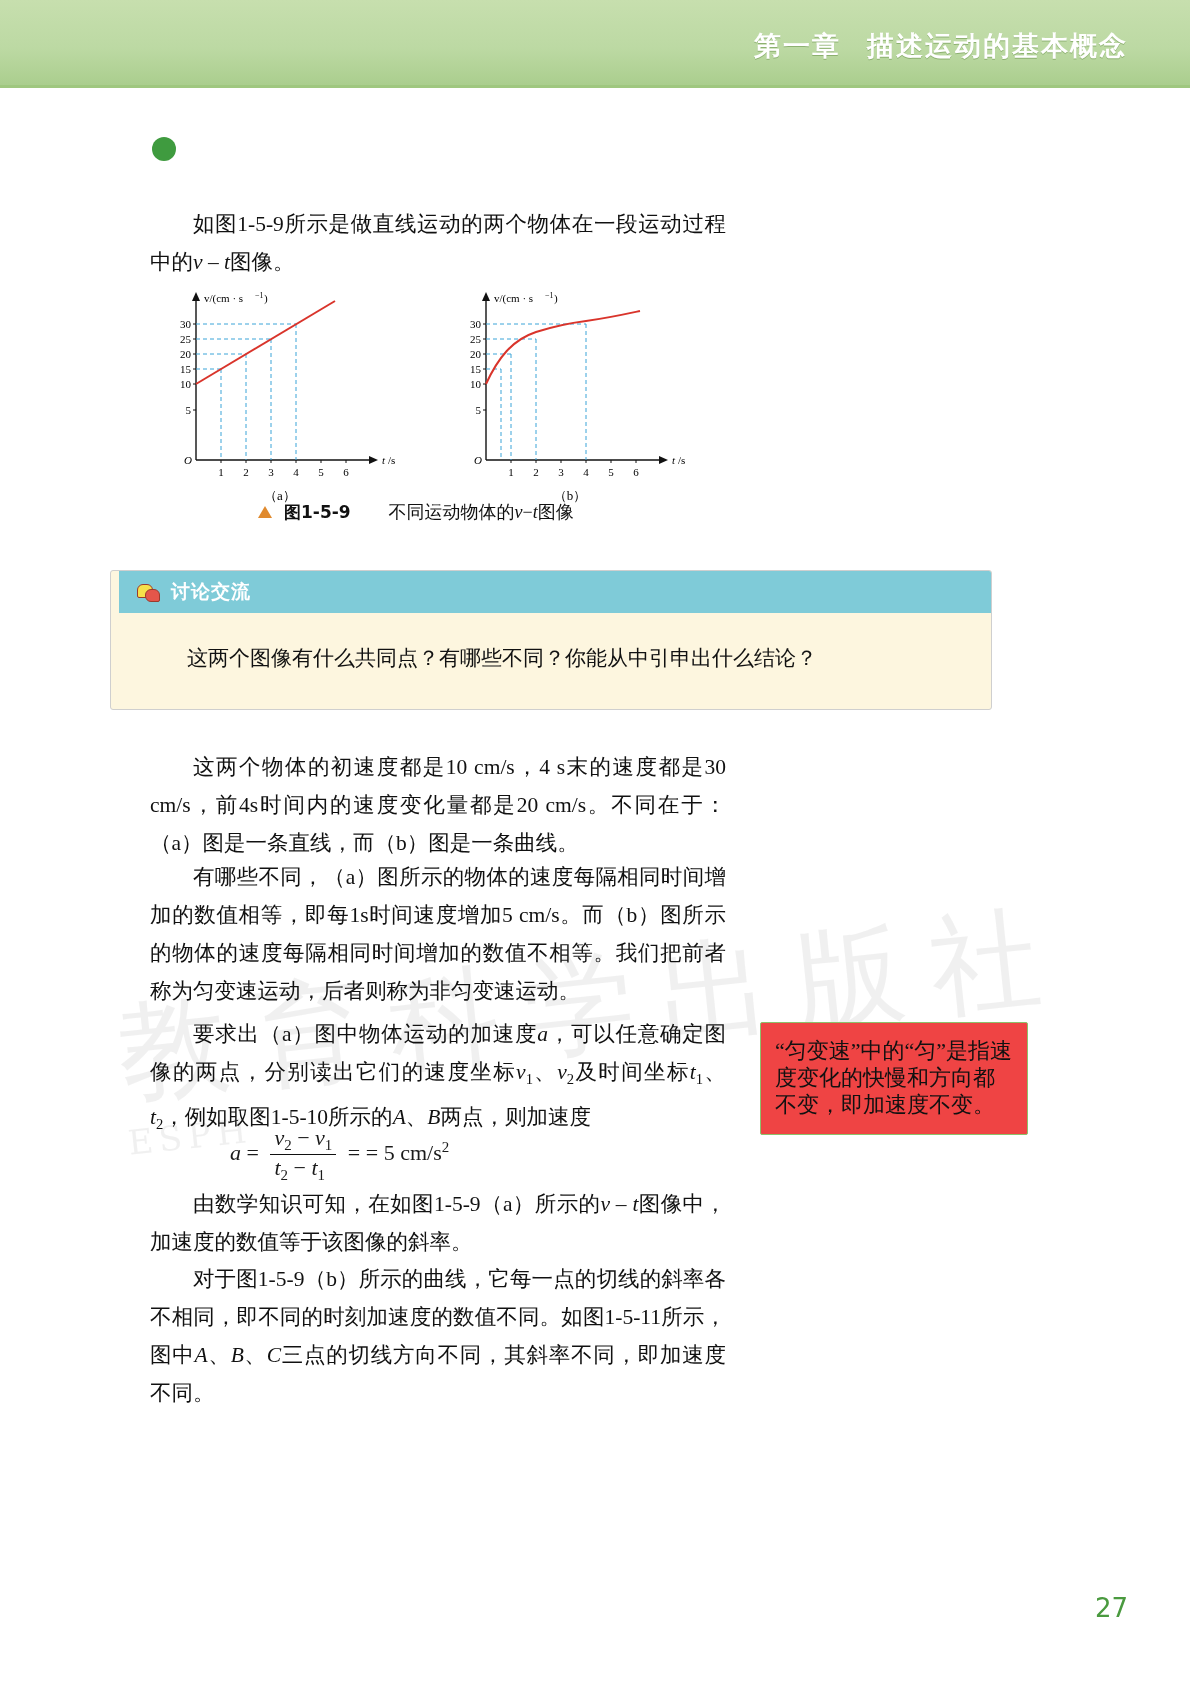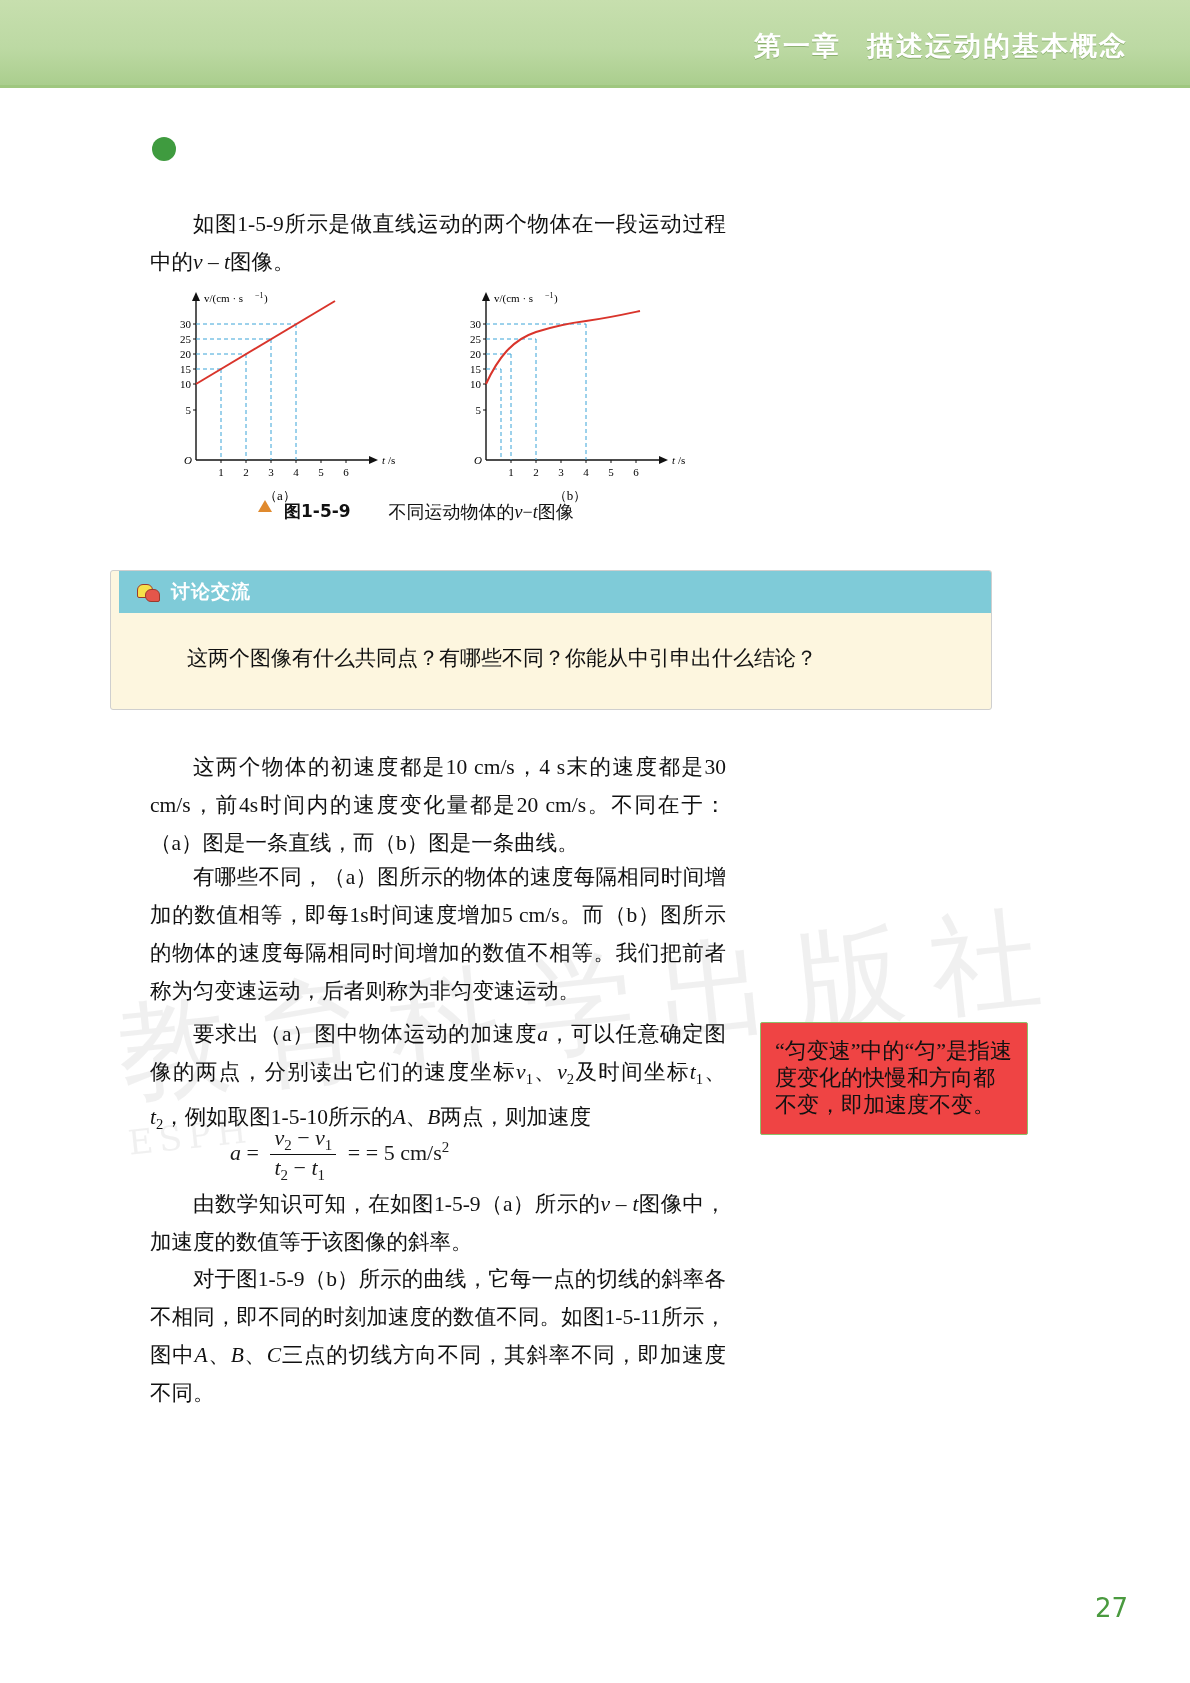--- a/index.html
+++ b/index.html
@@ -45,21 +45,21 @@
     font-size:21.5px;line-height:38px;color:#111;
     text-align:justify;
   }
   .indent{ text-indent:2em; }
   .it{ font-style:italic; font-family:"Liberation Serif", serif;}
   .p1{ left:150px; top:205px; width:576px; }
   
   .figure-wrap{ position:absolute; left:150px; top:288px; width:580px; height:230px;}
   .fig-caption{
     position:absolute;left:258px;top:500px;
-    font-size:18px;color:#111;display:flex;align-items:flex-start;gap:8px;
+    font-size:18px;color:#111;display:flex;align-items:center;gap:8px;
     font-family:"Liberation Serif", serif;
   }
   .tri{
     width:0;height:0;border-left:7px solid transparent;border-right:7px solid transparent;
     border-bottom:12px solid #e08a2e;display:inline-block;margin-right:4px;
   }
   .fig-caption b{font-family:"DejaVu Sans",sans-serif;font-size:17px;}
   
   .disc{
     position:absolute;left:110px;top:570px;width:880px;

